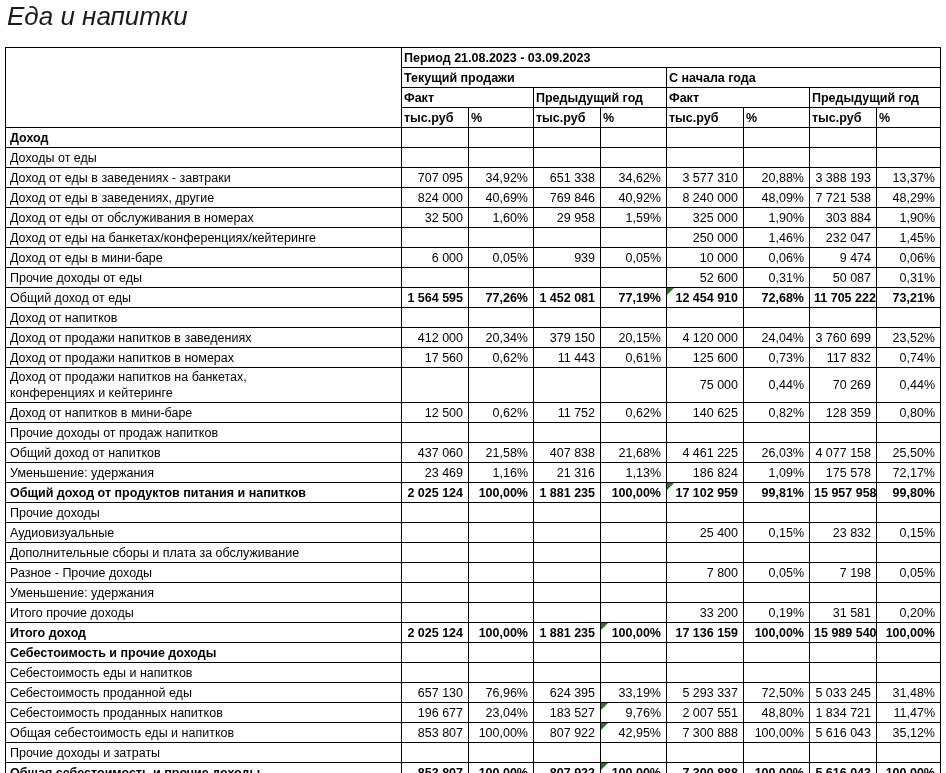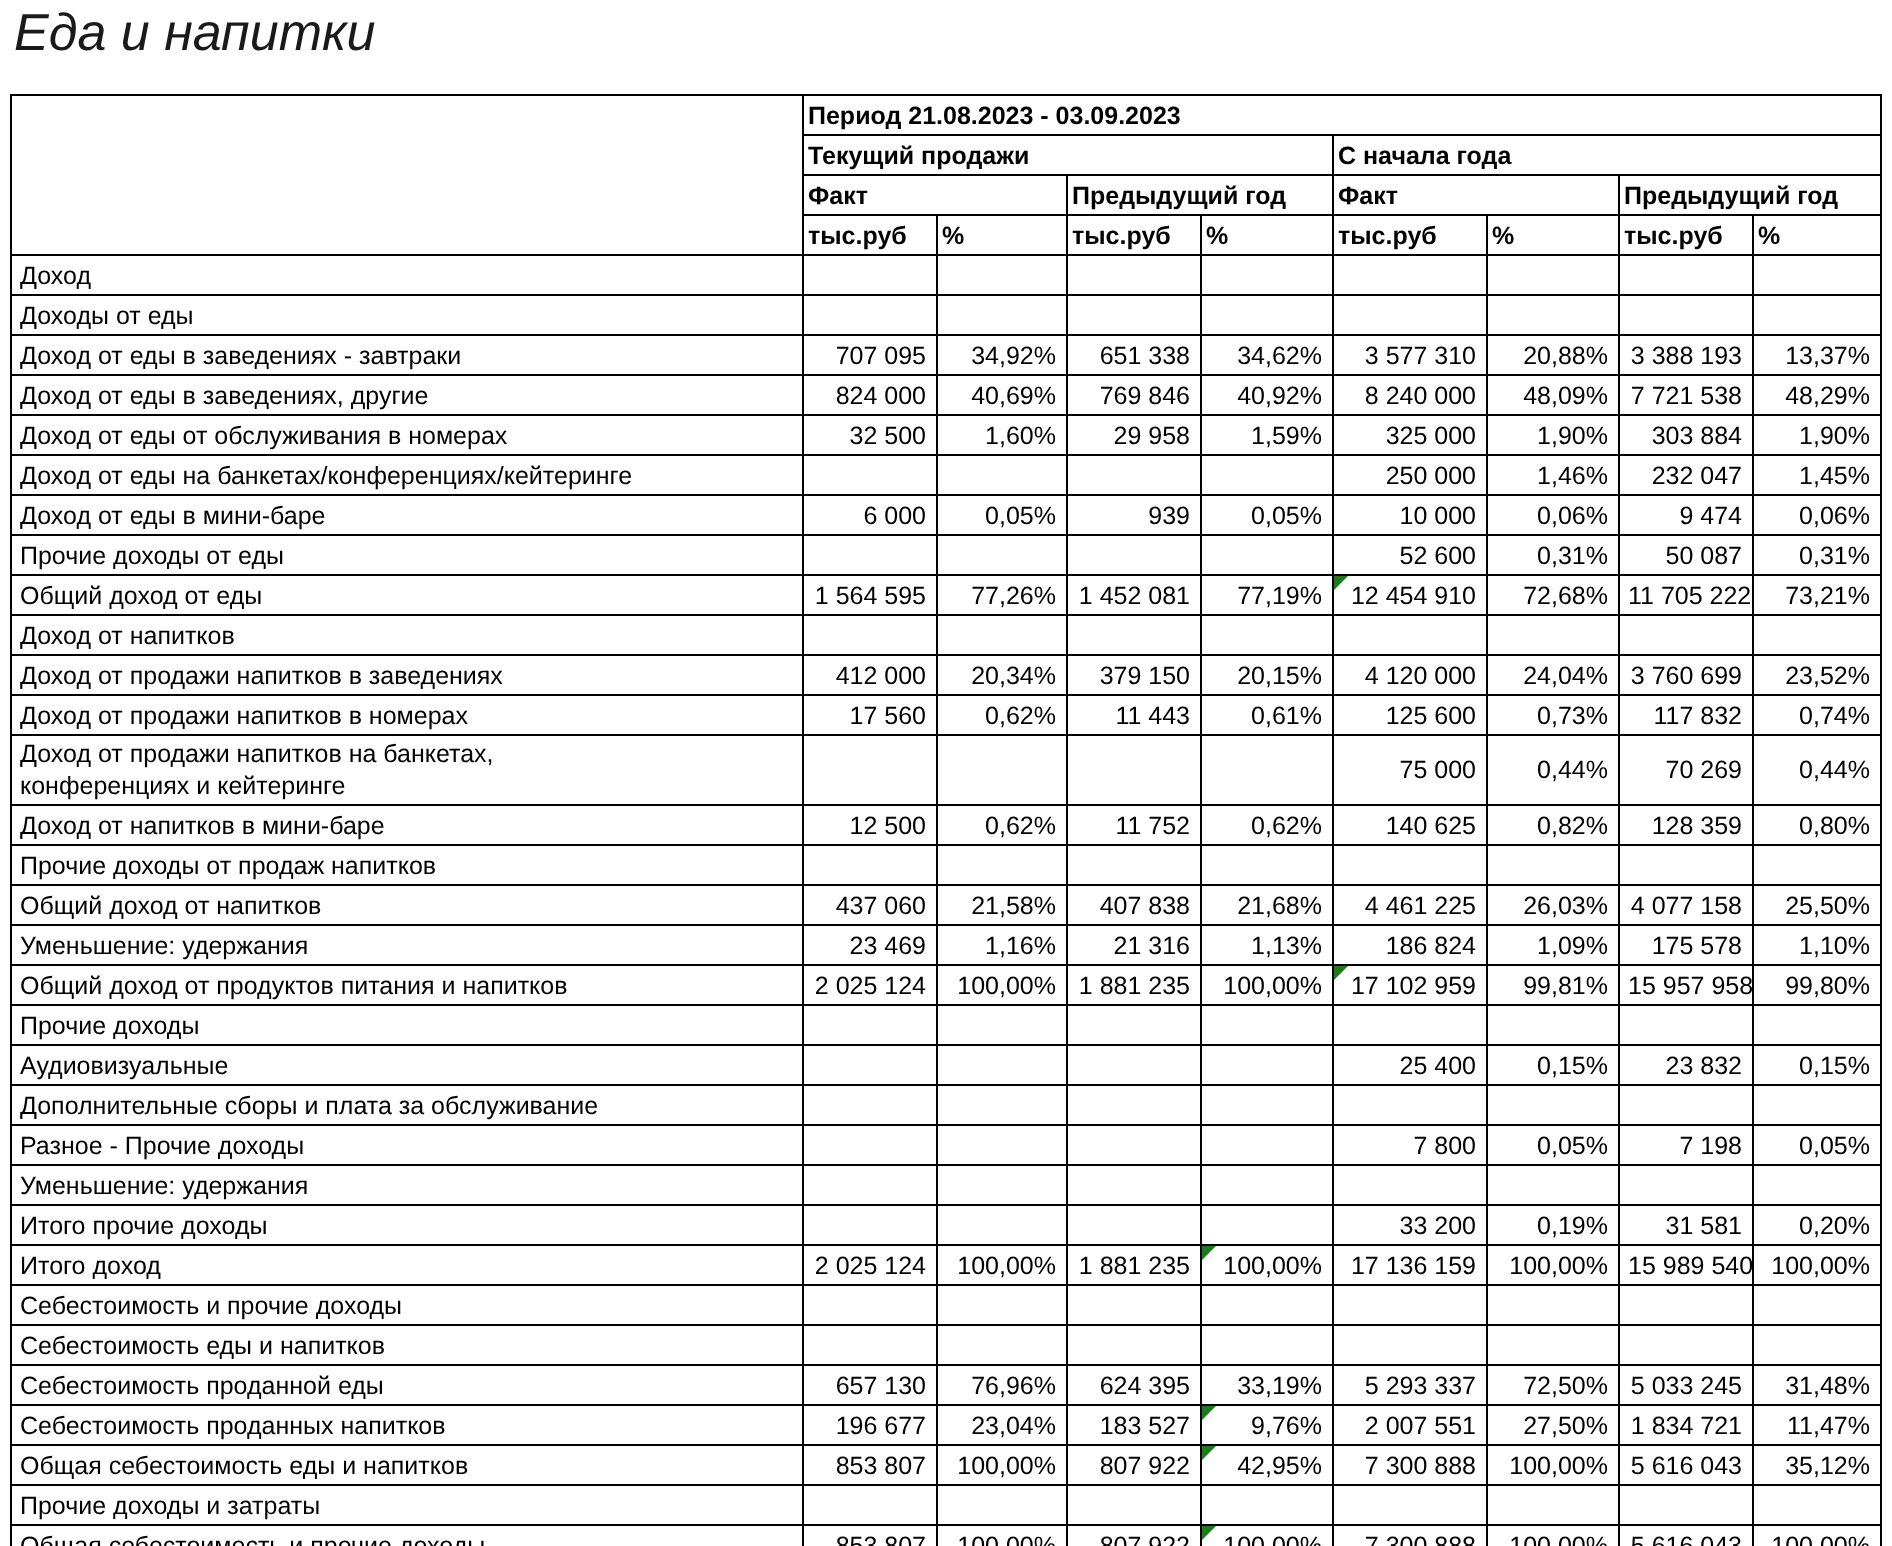--- a/index.html
+++ b/index.html
@@ -29,21 +29,21 @@
     vertical-align:middle;
   }
   .report thead th{font-weight:700;text-align:left;padding:1px 2px;}
   .report td.corner{border:1px solid var(--border);}
   td.lbl{text-align:left;}
   td.lbl div{line-height:16px;}
   .ind0{padding-left:4px;}
   .ind1{padding-left:27px;}
   .ind2{padding-left:51px;}
   td.num{text-align:right;padding-right:5px;position:relative;}
-  .b{font-weight:400;}
+  .b{font-weight:700;}
   .marker{
     position:absolute;left:0;top:0;width:0;height:0;
     border-top:7px solid var(--marker);
     border-right:7px solid transparent;
     display:block;
   }
 </style>
 </head>
 <body>
 
@@ -269,21 +269,21 @@
       </tr>
       <tr>
         <td class="lbl ind1">Уменьшение: удержания</td>
         <td class="num">23 469</td>
         <td class="num">1,16%</td>
         <td class="num">21 316</td>
         <td class="num">1,13%</td>
         <td class="num">186 824</td>
         <td class="num">1,09%</td>
         <td class="num">175 578</td>
-        <td class="num">1,10%</td>
+        <td class="num">72,17%</td>
       </tr>
       <tr>
         <td class="lbl ind1 b">Общий доход от продуктов питания и напитков</td>
         <td class="num b">2 025 124</td>
         <td class="num b">100,00%</td>
         <td class="num b">1 881 235</td>
         <td class="num b">100,00%</td>
         <td class="num b">17 102 959<span class="marker"></span></td>
         <td class="num b">99,81%</td>
         <td class="num b">15 957 958</td>
@@ -399,21 +399,21 @@
         <td class="num">5 033 245</td>
         <td class="num">31,48%</td>
       </tr>
       <tr>
         <td class="lbl ind2">Себестоимость проданных напитков</td>
         <td class="num">196 677</td>
         <td class="num">23,04%</td>
         <td class="num">183 527</td>
         <td class="num">9,76%<span class="marker"></span></td>
         <td class="num">2 007 551</td>
-        <td class="num">27,50%</td>
+        <td class="num">48,80%</td>
         <td class="num">1 834 721</td>
         <td class="num">11,47%</td>
       </tr>
       <tr>
         <td class="lbl ind1">Общая себестоимость еды и напитков</td>
         <td class="num">853 807</td>
         <td class="num">100,00%</td>
         <td class="num">807 922</td>
         <td class="num">42,95%<span class="marker"></span></td>
         <td class="num">7 300 888</td>

